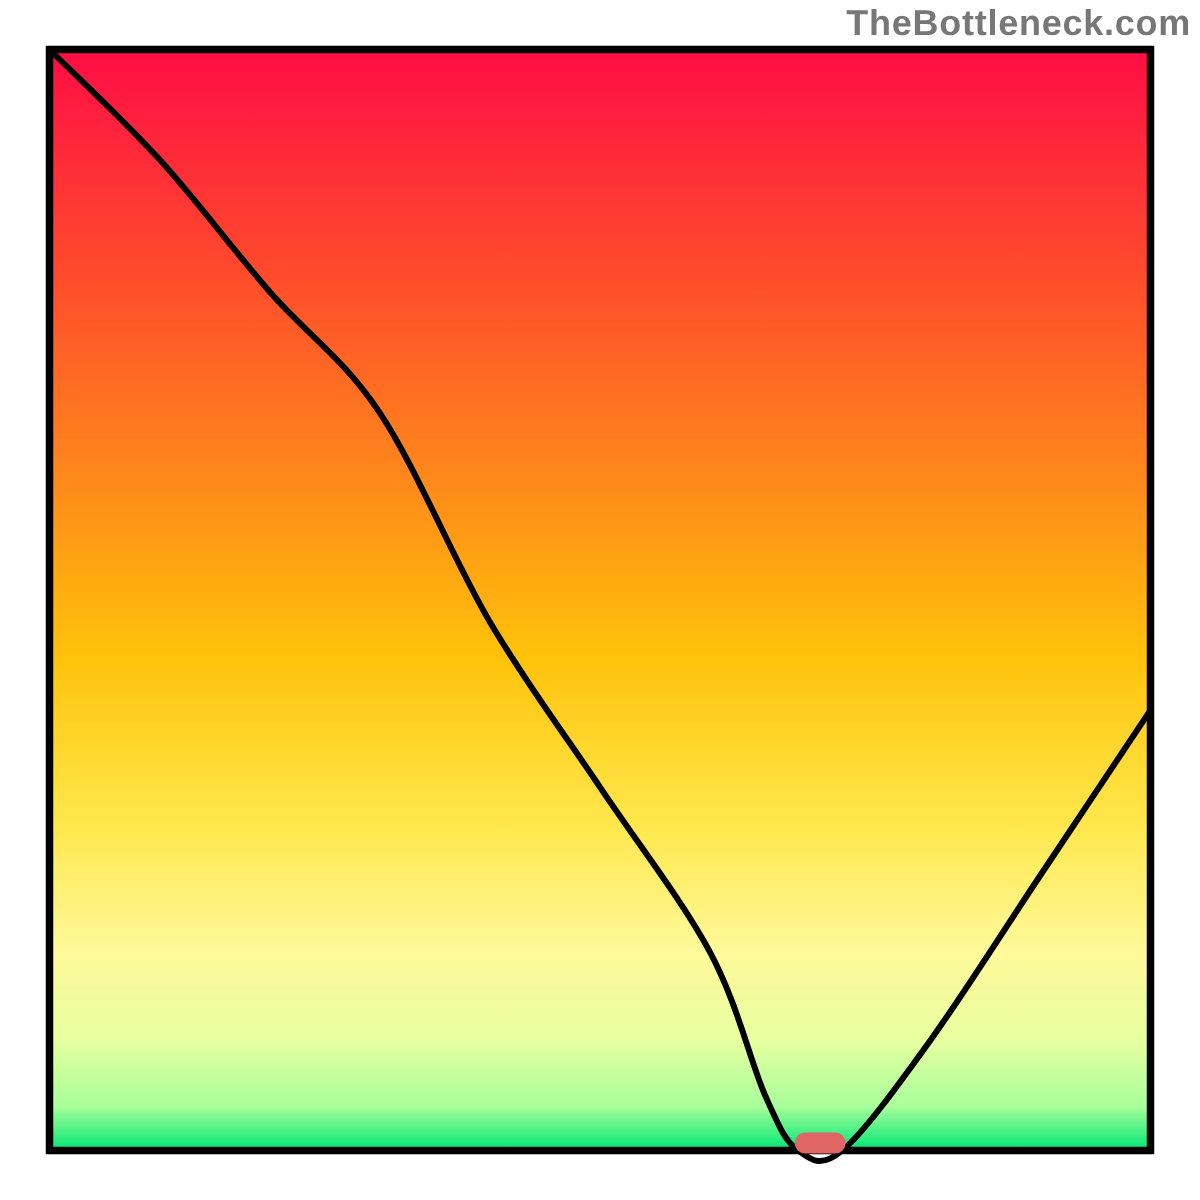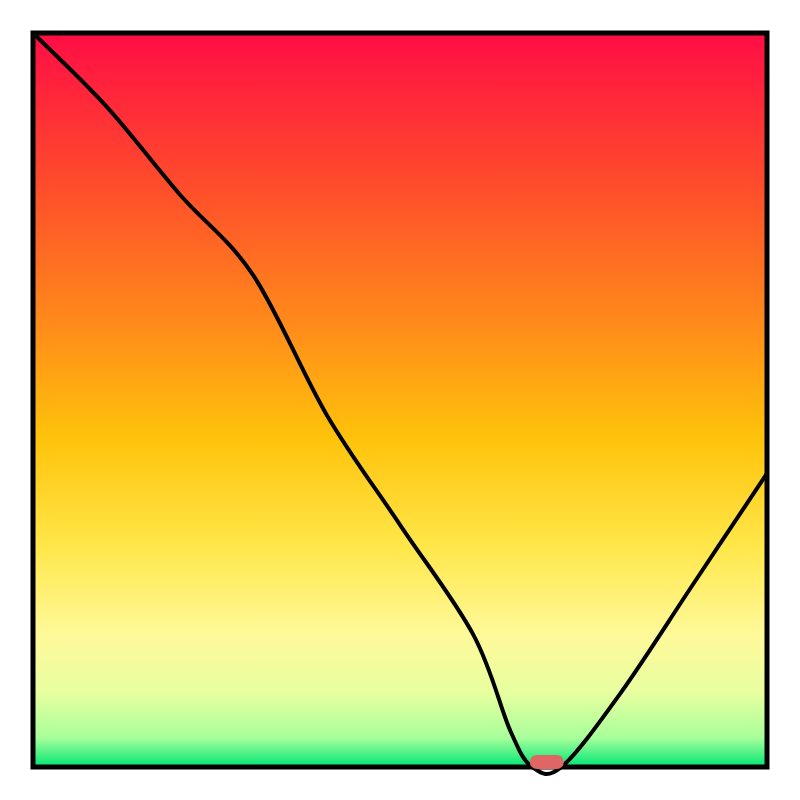--- a/index.html
+++ b/index.html
@@ -29,20 +29,21 @@
     position: absolute;
     top: 0;
     left: 0;
   }
 </style>
 </head>
 <body>
 
 <div class="chart-wrap">
 
+  <div class="watermark">TheBottleneck.com</div>
 
   <svg class="chart" width="800" height="800" viewBox="0 0 800 800">
     <defs>
       <linearGradient id="bg-grad" x1="0" y1="0" x2="0" y2="1">
           <stop offset="0%" stop-color="#ff0d45"></stop>
           <stop offset="20%" stop-color="#ff4a2c"></stop>
           <stop offset="40%" stop-color="#ff8c1a"></stop>
           <stop offset="55.00000000000001%" stop-color="#ffc20a"></stop>
           <stop offset="70%" stop-color="#ffe74a"></stop>
           <stop offset="82%" stop-color="#fff99a"></stop>

